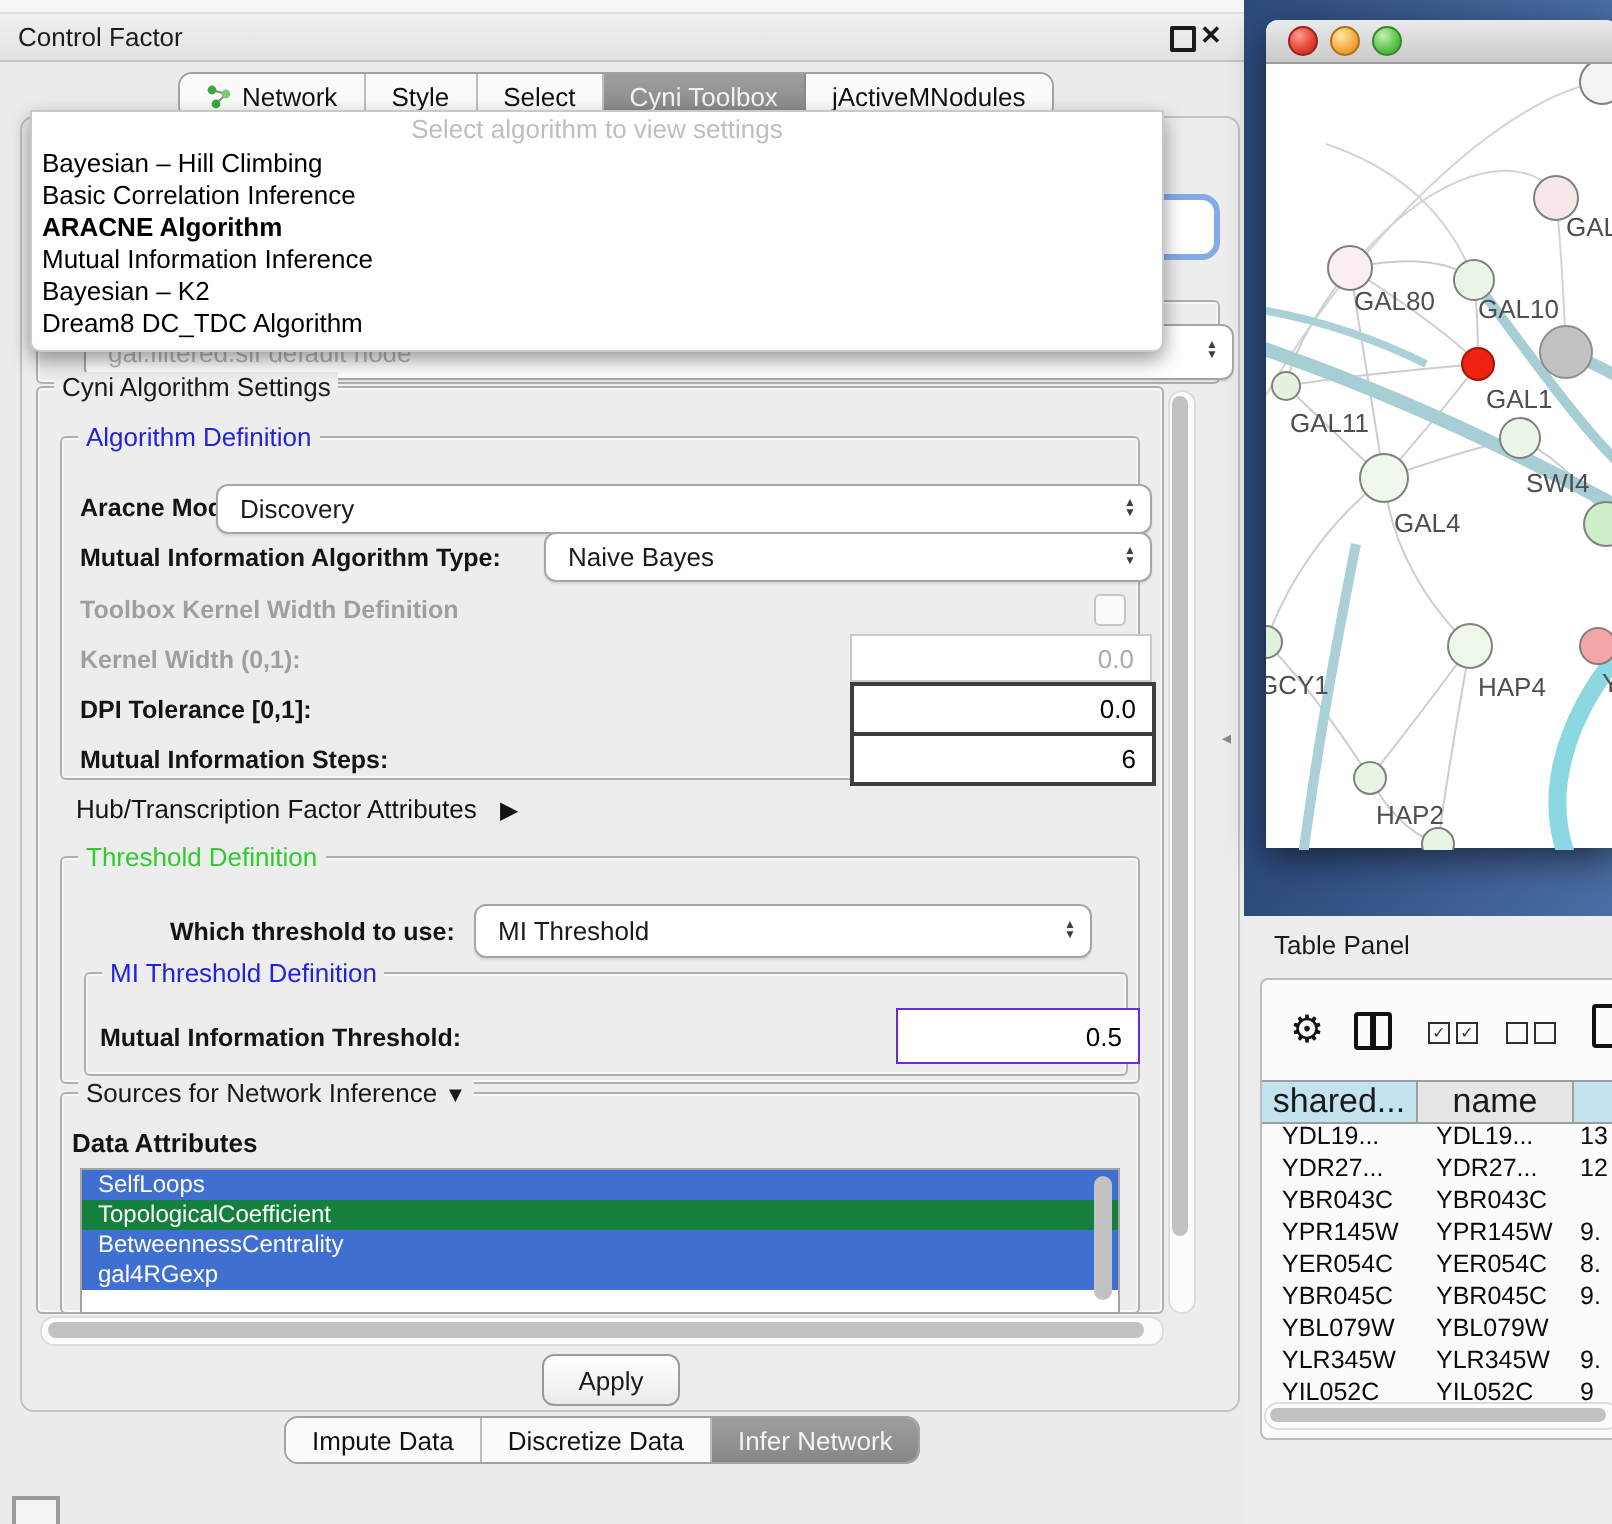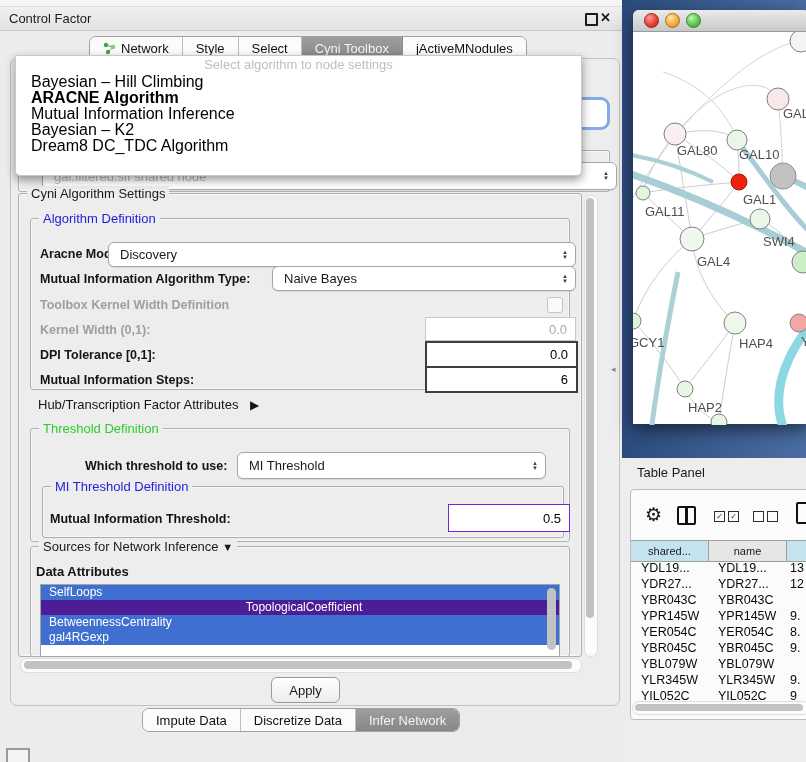--- a/index.html
+++ b/index.html
@@ -34,21 +34,21 @@
   .input{position:absolute;background:#FFF;font-size:13px;display:flex;align-items:center;
        justify-content:flex-end;padding-right:8px;color:#000}
   .in-dark{border:2px solid #3E3E3E}
   .in-dis{border:1px solid #C9C9C9;color:#ABABAB}
   .in-std{border:1px solid #6d28d9}
   .chk{position:absolute;width:14px;height:14px;border:1px solid #C5C5C5;background:#FAFAFA;border-radius:3px}
   
   .dropdown{left:15px;top:55px;width:565px;height:119px;background:#FFF;border:1px solid #C9C9C9;
        border-radius:0 0 5px 5px;box-shadow:0 4px 10px rgba(0,0,0,.40);z-index:50}
   .dd-prompt{text-align:center;color:#BEBEBE;font-size:13px;height:18px;line-height:18px}
-  .dd-item{font-size:16px;height:16px;line-height:16px;padding-left:15px;color:#000}
+  .dd-item{font-size:13px;height:16px;line-height:16px;padding-left:5px;color:#000}
   .dd-item.b{font-weight:bold}
   
   .attr-list{left:40px;top:584px;width:518px;height:71px;background:#FFF;border:1px solid #A3A3A3;overflow:hidden}
   .attr-item{height:15px;line-height:15px;font-size:12px;color:#FFF;padding-left:8px}
   .sb-v{background:#FCFCFC;border:1px solid #DDD;border-radius:7px}
   .sb-th{position:absolute;background:#C2C2C2;border-radius:6px}
   .btn{position:absolute;display:flex;align-items:center;justify-content:center;font-size:13px;
        background:linear-gradient(#FFFFFF,#EBEBEB);border:1px solid #9B9B9B;border-radius:6px}
   
   .desktop{left:622px;top:0;width:184px;height:458px;background:linear-gradient(90deg,#2C4B7D,#4A6EA3)}
@@ -62,21 +62,21 @@
   .l-grn{background:radial-gradient(circle at 35% 30%,#C2F2B0,#57C246 60%,#3B982D;);border:1px solid #35852A;
        background:radial-gradient(circle at 35% 30%,#C2F2B0,#57C246 60%,#3B982D)}
   .tbl-area{left:622px;top:458px;width:184px;height:304px;background:#EDEDED}
   .tbl-panel{left:630px;top:489px;width:180px;height:229px;background:#FBFBFB;border:1px solid #BDBDBD;border-radius:4px}
   .colsico{position:absolute;width:15px;height:15px;border:2.5px solid #111;border-radius:2px}
   .colsico:before{content:"";position:absolute;left:6px;top:0;width:2.5px;height:100%;background:#111}
   .chkpair{position:absolute;display:flex;gap:3px}
   .chkpair .c{width:9px;height:9px;border:1.5px solid #2E2E2E;font-size:8px;line-height:9px;color:#2E2E2E;text-align:center}
   .pageico{position:absolute;width:14px;height:18px;border:2.5px solid #111;border-radius:2px 5px 2px 2px}
   .th-row{position:absolute;left:631px;top:540px;display:flex;height:20px;border-top:1px solid #9E9E9E;border-bottom:1px solid #9E9E9E}
-  .th{display:flex;align-items:center;justify-content:center;font-size:11px;border-right:1px solid #9E9E9E;height:100%}
+  .th{display:flex;align-items:center;justify-content:center;font-size:17px;border-right:1px solid #9E9E9E;height:100%}
   .tr{position:absolute;display:flex;font-size:12.5px;color:#0A0A0A}
   .td{white-space:nowrap;overflow:hidden}
 </style>
 </head>
 <body>
 
 <div class="abs topstrip"></div>
 
 <div class="abs cp-titlebar">
   <span class="cp-title">Control Factor</span>
@@ -106,21 +106,21 @@
     </div>
     <div class="tab">
       <span>jActiveMNodules</span>
     </div>
   </div>
 
 <div class="abs cp-content"></div>
 
 <div class="fs" style="left:18px;top:150px;width:590px;height:40px;z-index:2"></div>
 <div class="combo" style="left:42px;top:162px;width:562px;height:26px;color:#B9B9B9;z-index:3">
-  <span>gal.filtered.sif shared node</span>
+  <span>gal.filtered.sif default node</span>
   <span class="arrows">
       <span>▲</span>
       <span>▼</span>
     </span>
 </div>
 <div style="position:absolute;left:500px;top:97px;width:104px;height:27px;border:3px solid #84ABE6;border-radius:9px;background:#FFF;z-index:3"></div>
 
 <div class="fs" style="left:18px;top:193px;width:562px;height:462px;z-index:4">
   <span class="leg">Cyni Algorithm Settings</span>
 </div>
@@ -190,21 +190,21 @@
 <div class="fs" style="left:30px;top:546px;width:538px;height:109px;z-index:5">
   <span class="leg">
     <span>Sources for Network Inference</span>
     <span style="font-size:11px">▼</span>
   </span>
 </div>
 <span class="lbl" style="left:36px;top:564px;z-index:6;font-size:13px">Data Attributes</span>
 <div class="abs attr-list" style="z-index:6" id="attr-list">
   <span class="sb-th" style="right:3px;top:3px;width:9px;height:62px;z-index:8"></span>
 <div class="attr-item" style="background: rgb(63, 111, 209);">SelfLoops</div>
-    <div class="attr-item" style="background: #4c1d95; text-align: center;">TopologicalCoefficient</div>
+    <div class="attr-item" style="background: #15803d;">TopologicalCoefficient</div>
     <div class="attr-item" style="background: rgb(63, 111, 209);">BetweennessCentrality</div>
     <div class="attr-item" style="background: rgb(63, 111, 209);">gal4RGexp</div>
   </div>
 
 <div class="abs sb-v" style="left:20px;top:658px;width:560px;height:13px;z-index:6">
   <span class="sb-th" style="left:3px;top:2px;width:548px;height:8px"></span>
 </div>
 
 <div class="btn" style="left:271px;top:677px;width:67px;height:24px;z-index:6">
   <span>Apply</span>
@@ -219,22 +219,23 @@
     </div>
     <div class="tab sel">
       <span>Infer Network</span>
     </div>
   </div>
 
 <span class="abs" style="left:611px;top:364px;font-size:9px;color:#8A8A8A">◂</span>
 <div class="abs" style="left:6px;top:748px;width:20px;height:16px;border:2px solid #9A9A9A;background:#F3F3F3"></div>
 
 <div class="abs dropdown" id="algo-dropdown">
-  <div class="dd-prompt">Select algorithm to node settings</div>
+  <div class="dd-prompt">Select algorithm to view settings</div>
 <div class="dd-item">Bayesian – Hill Climbing</div>
+    <div class="dd-item">Basic Correlation Inference</div>
     <div class="dd-item b">ARACNE Algorithm</div>
     <div class="dd-item">Mutual Information Inference</div>
     <div class="dd-item">Bayesian – K2</div>
     <div class="dd-item">Dream8 DC_TDC Algorithm</div>
   </div>
 
 <div class="abs desktop"></div>
 
 <div class="abs net-win">
   <div class="net-title">

